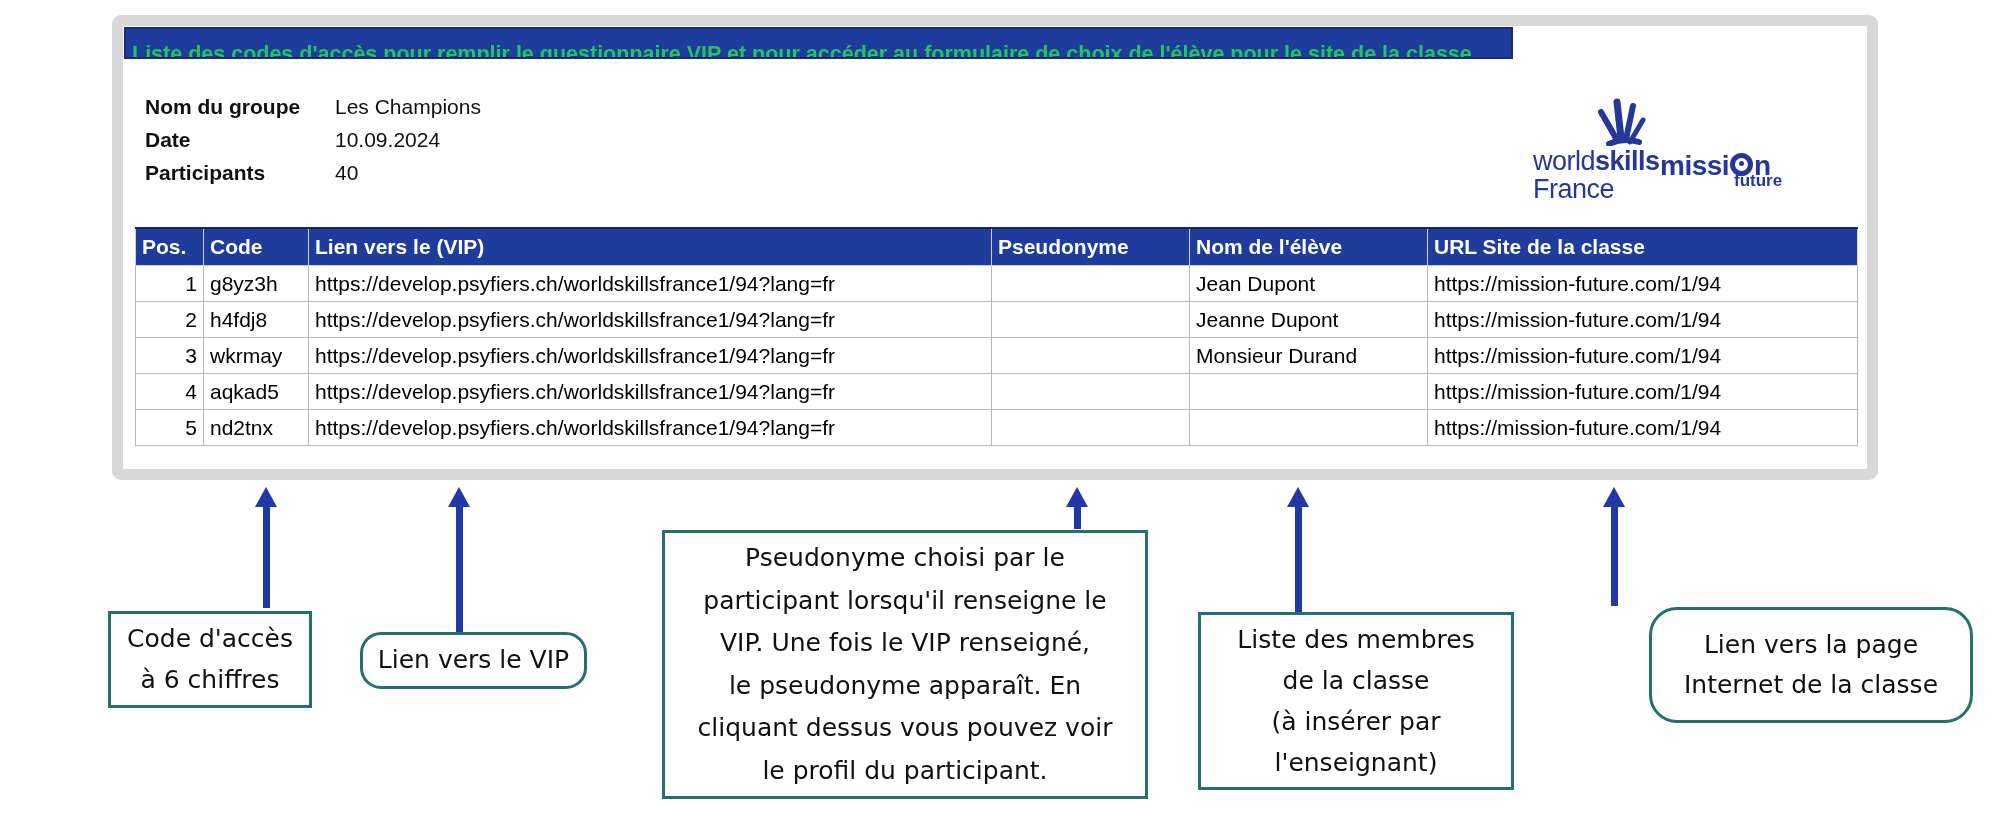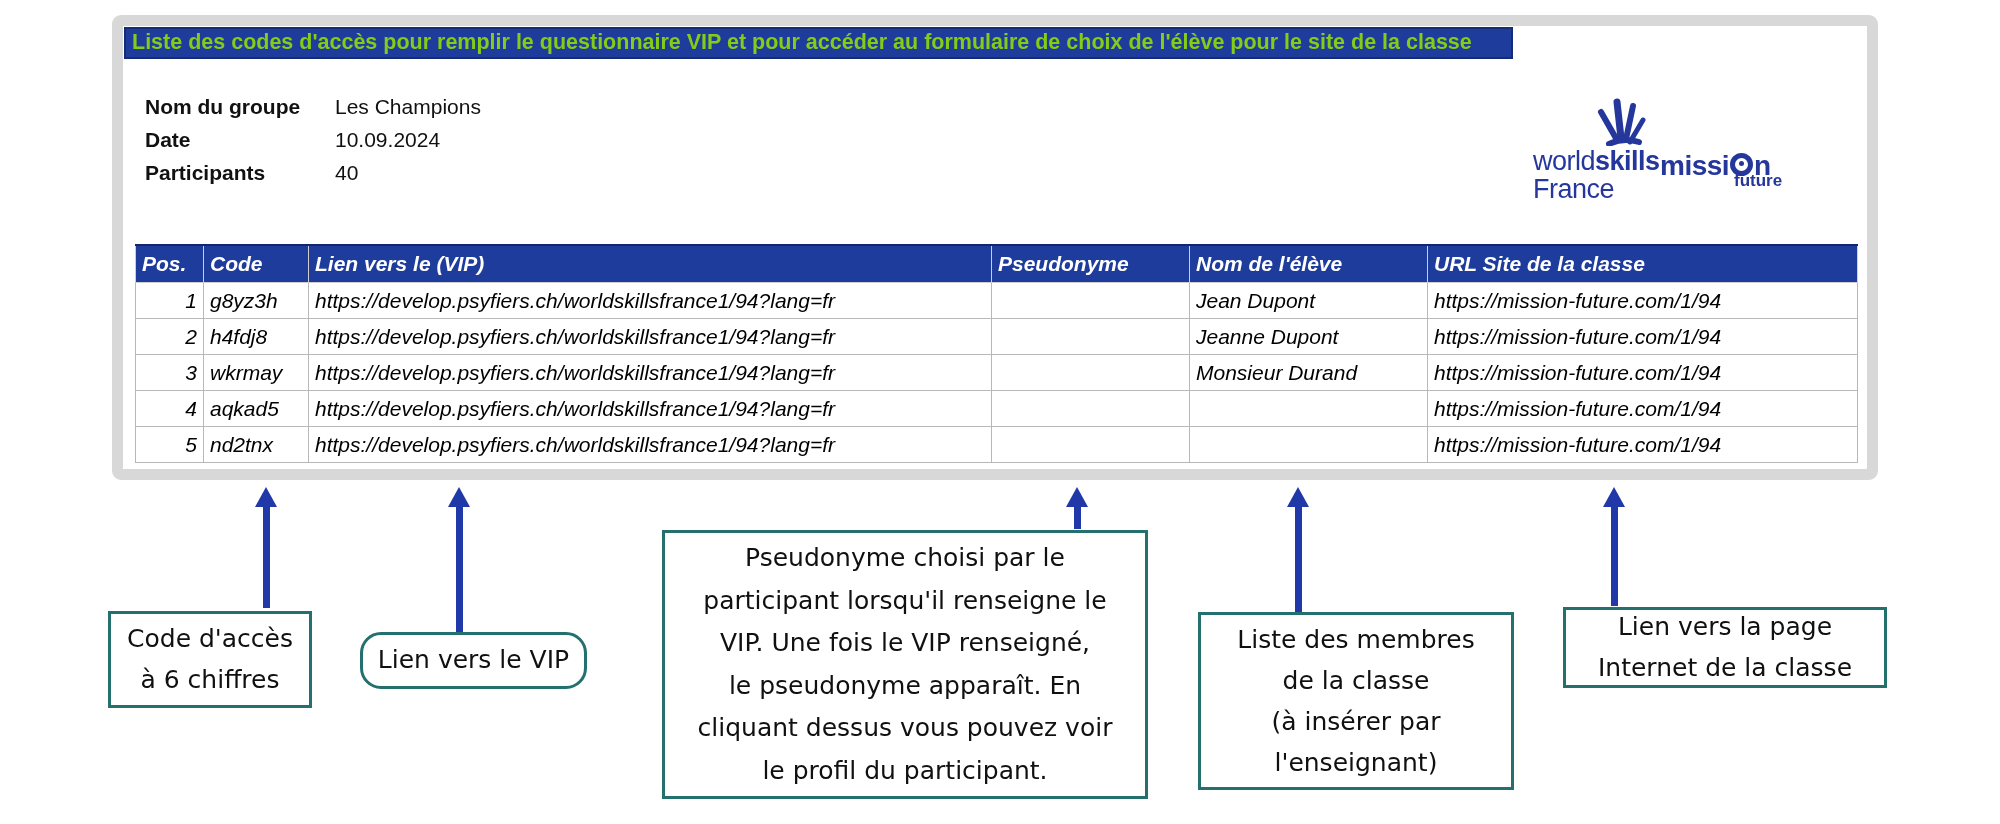--- a/index.html
+++ b/index.html
@@ -6,22 +6,22 @@
   .stage{position:relative;width:2000px;height:824px;background:#ffffff;overflow:hidden;
          font-family:"Liberation Sans",sans-serif;}
   .abs{position:absolute;}
 
   
   .panel{left:112px;top:15px;width:1766px;height:465px;background:#ffffff;
          border:11px solid #d8d8d8;border-radius:9px;box-sizing:border-box;}
 
   
   .title-bar{left:124px;top:27px;width:1389px;height:32px;background:#1e3c9b;
-             border:2px solid #152b75;box-sizing:border-box;color:#84cc16;
-             font-weight:bold;font-size:21.5px;line-height:27px;padding:0 6px;
+             border:2px solid #152b75;box-sizing:border-box;color:#22c55e;
+             font-weight:bold;font-size:21.5px;line-height:27px;padding:12px 6px;
              white-space:nowrap;overflow:hidden;}
 
   
   .info-label{font-weight:bold;font-size:21px;color:#111;}
   .info-value{font-size:21px;color:#111;}
 
   
   .ws-text{font-size:27px;color:#26379c;letter-spacing:-0.5px;line-height:27px;}
   .ws-bold{font-weight:bold;}
   .mission-text{font-size:28px;font-weight:bold;color:#26379c;letter-spacing:-0.5px;margin-top:8px;}
@@ -91,21 +91,21 @@
     <div class="ws-text abs" style="left:0;top:80px;">France</div>
   </div>
 
   <div class="abs" style="left:1660px;top:142px;width:190px;">
     <div class="mission-text" style="white-space:nowrap;">
       <span>missi</span><span class="compass"></span><span>n</span>
     </div>
     <div class="mission-sub abs" style="left:74px;top:29px;">future</div>
   </div>
 
-  <table class="codes abs" style="left:135px;top:244px;font-style:italic;">
+  <table class="codes abs" style="left:135px;top:227px;">
     <colgroup>
       <col style="width:68px">
         <col style="width:105px">
         <col style="width:683px">
       <col style="width:198px">
         <col style="width:238px">
         <col style="width:430px">
     </colgroup>
     <thead>
       <tr>
@@ -188,16 +188,16 @@
   <div class="callout" style="left:662px;top:530px;width:486px;height:269px;line-height:1.7;">Pseudonyme choisi par le
 participant lorsqu'il renseigne le
 VIP. Une fois le VIP renseigné,
 le pseudonyme apparaît. En
 cliquant dessus vous pouvez voir
 le profil du participant.</div>
   <div class="callout" style="left:1198px;top:612px;width:316px;height:178px;line-height:1.65;">Liste des membres
 de la classe
 (à insérer par
 l'enseignant)</div>
-  <div class="callout" style="left:1563px;top:607px;width:324px;height:81px;">Lien vers la page
+  <div class="callout" style="left:1649px;top:607px;width:324px;height:116px;border-radius:28px;">Lien vers la page
 Internet de la classe</div>
 
 </div>
 
 </body></html>

